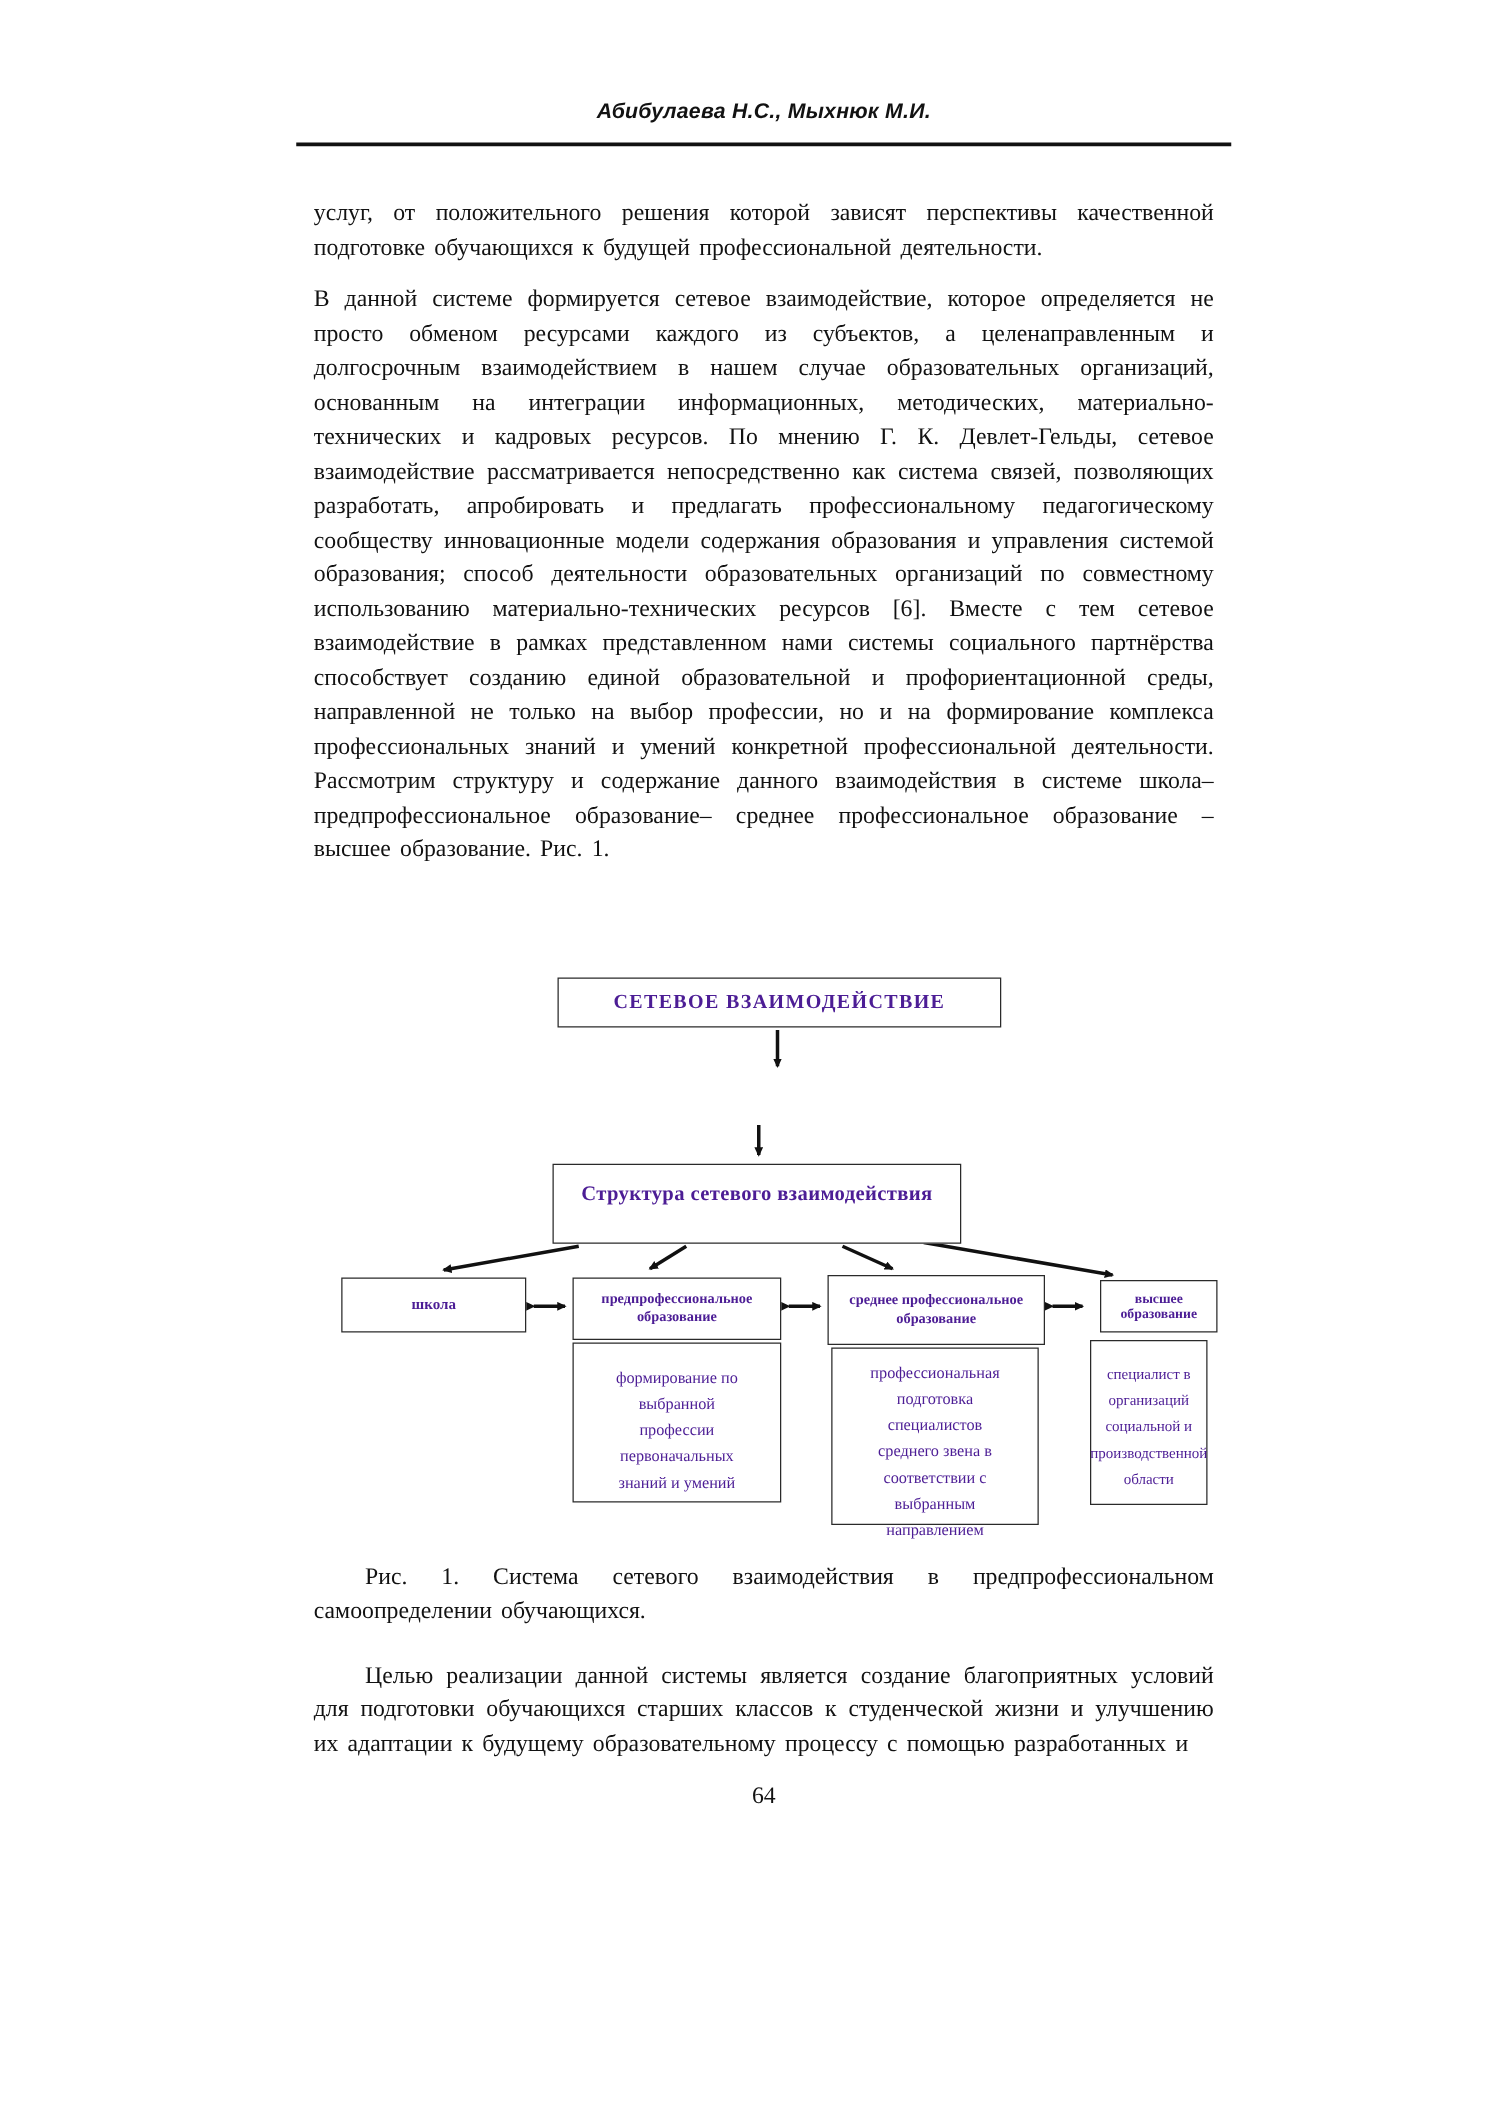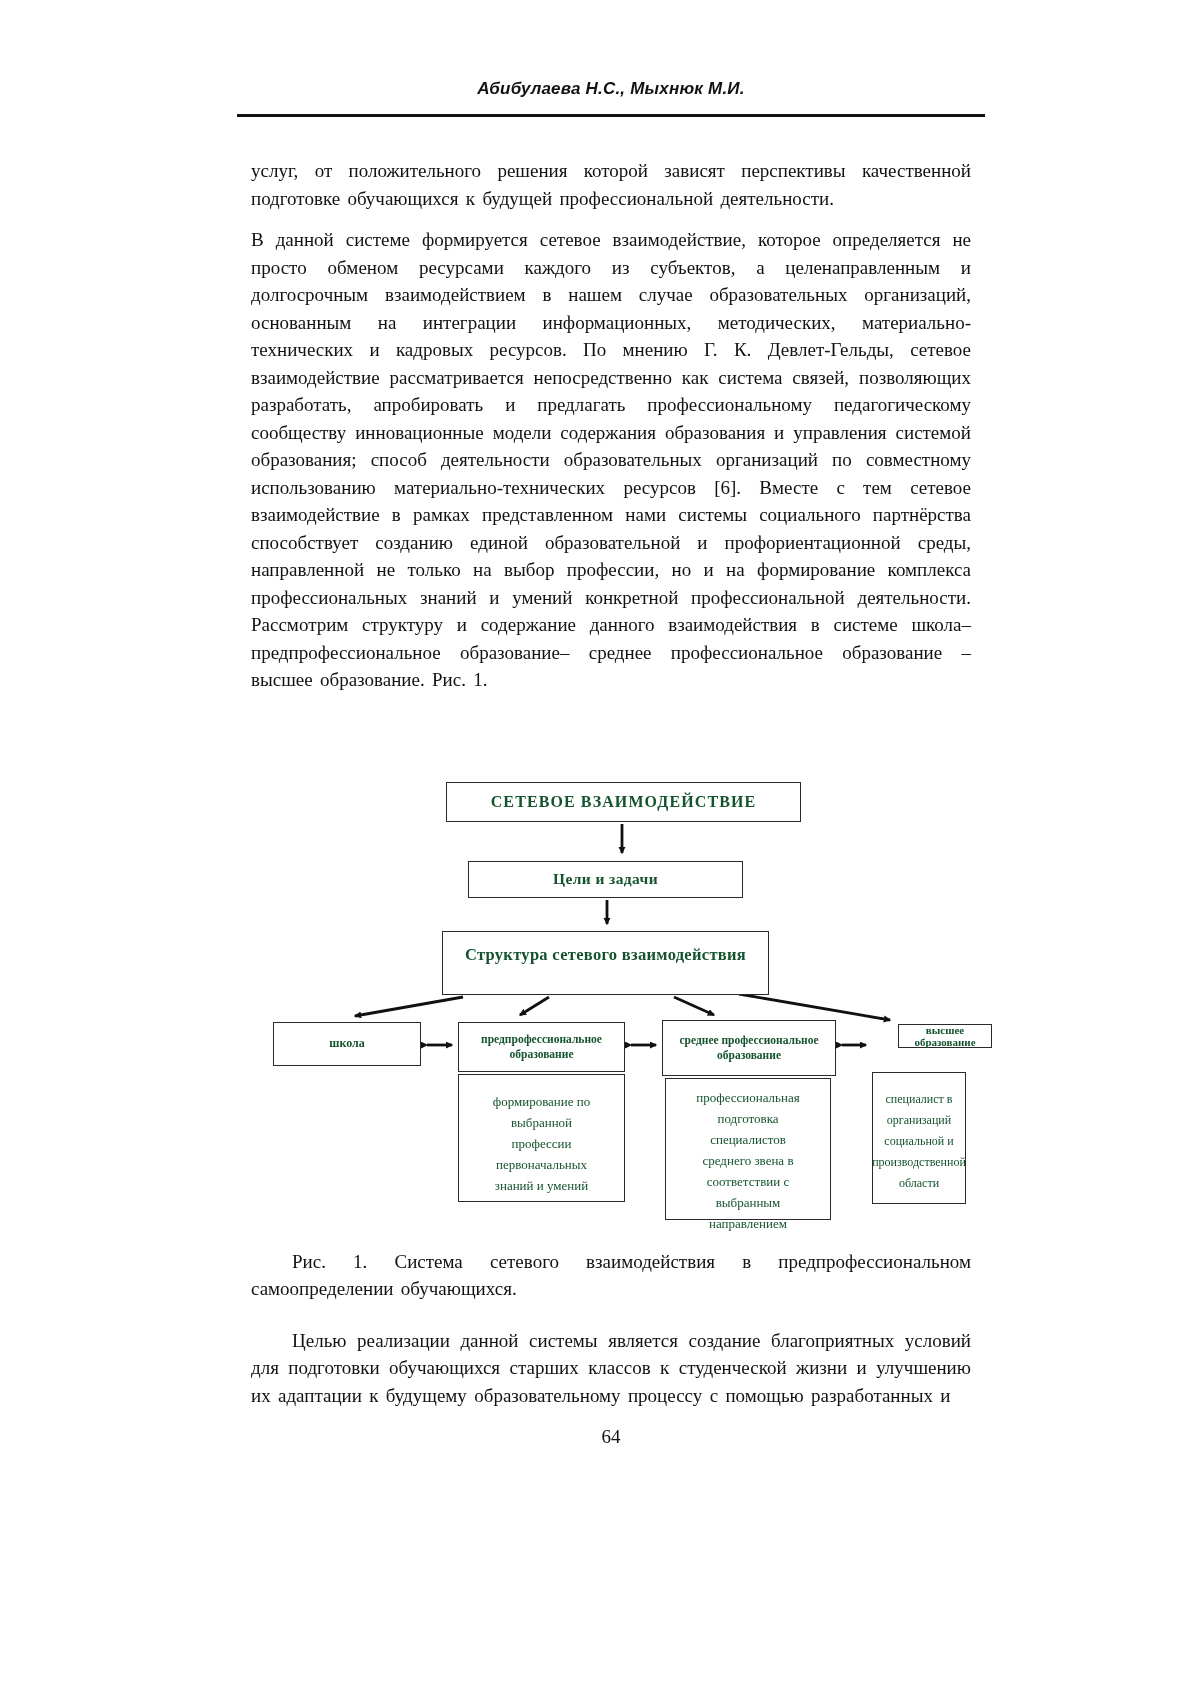--- a/index.html
+++ b/index.html
@@ -55,32 +55,32 @@
     width:760px; height:456px;
   }
   .dbox {
     position:absolute;
     box-sizing:border-box;
     border:1.7px solid #2a2a2a;
     background:#fff;
     display:flex; align-items:center; justify-content:center;
     text-align:center;
     white-space:pre-line;
-    color:#14532d;
+    color:#4c1d95;
   }
   .dbox.bold { font-weight:bold; }
 
   .b-top       { left:209px; top:14px;  width:355px; height:40px; font-size:16px; letter-spacing:1.1px; }
   .b-goals     { left:231px; top:93px;  width:275px; height:37px; font-size:15.5px; letter-spacing:0.4px; }
   .b-structure { left:205px; top:163px; width:327px; height:64px; font-size:16.5px; padding-bottom:16px; letter-spacing:0.3px; }
 
   .b-h1 { left:36px;  top:254px; width:148px; height:44px; font-size:12px; }
   .b-h2 { left:221px; top:254px; width:167px; height:50px; font-size:11.5px; line-height:15px; }
   .b-h3 { left:425px; top:252px; width:174px; height:56px; font-size:11.5px; line-height:15px; }
-  .b-h4 { left:661px; top:256px; width:94px;  height:24px; font-size:11px; }
+  .b-h4 { left:643px; top:256px; width:94px;  height:42px; font-size:11px; }
 
   .b-d1 { left:36px;  top:304px; width:148px; height:130px; font-size:13px; line-height:21px; align-items:flex-start; padding-top:16px; }
   .b-d2 { left:221px; top:306px; width:167px; height:128px; font-size:13px; line-height:21px; align-items:flex-start; padding-top:16px; }
   .b-d3 { left:428px; top:310px; width:166px; height:142px; font-size:13px; line-height:21px; align-items:flex-start; padding-top:8px; }
   .b-d4 { left:635px; top:304px; width:94px;  height:132px; font-size:12px; line-height:21px; align-items:flex-start; padding-top:16px; }
 </style>
 </head>
 <body>
 
 <div class="page">
@@ -108,21 +108,20 @@
         <line x1="312" y1="229" x2="283" y2="247" stroke="#111" stroke-width="2.8" marker-end="url(#ah)"></line>
         <line x1="437" y1="229" x2="477" y2="247" stroke="#111" stroke-width="2.8" marker-end="url(#ah)"></line>
         <line x1="502" y1="226" x2="653" y2="252" stroke="#111" stroke-width="2.8" marker-end="url(#ah)"></line>
 
         <line x1="190" y1="277" x2="215" y2="277" stroke="#111" stroke-width="2.8" marker-start="url(#ah)" marker-end="url(#ah)"></line>
         <line x1="394" y1="277" x2="419" y2="277" stroke="#111" stroke-width="2.8" marker-start="url(#ah)" marker-end="url(#ah)"></line>
         <line x1="605" y1="277" x2="629" y2="277" stroke="#111" stroke-width="2.8" marker-start="url(#ah)" marker-end="url(#ah)"></line>
       </svg>
 
       <div class="dbox bold b-top">СЕТЕВОЕ ВЗАИМОДЕЙСТВИЕ</div>
-      <div class="dbox bold b-goals">Цели и задачи</div>
       <div class="dbox bold b-structure">Структура сетевого взаимодействия</div>
 
       <div class="dbox bold b-h1">школа</div>
       <div class="dbox bold b-h2">предпрофессиональное
 образование</div>
       <div class="dbox bold b-h3">среднее профессиональное
 образование</div>
       <div class="dbox bold b-h4">высшее образование</div>
 
       <div class="dbox b-d2">формирование по

